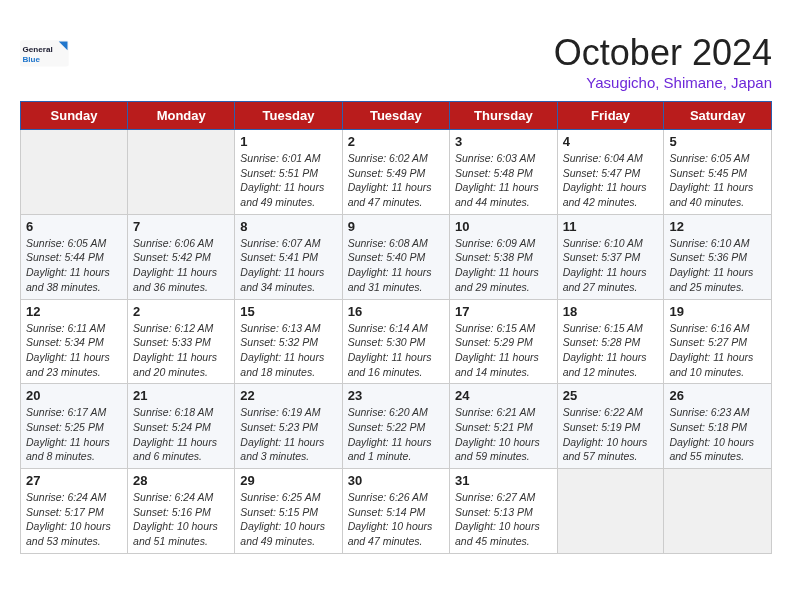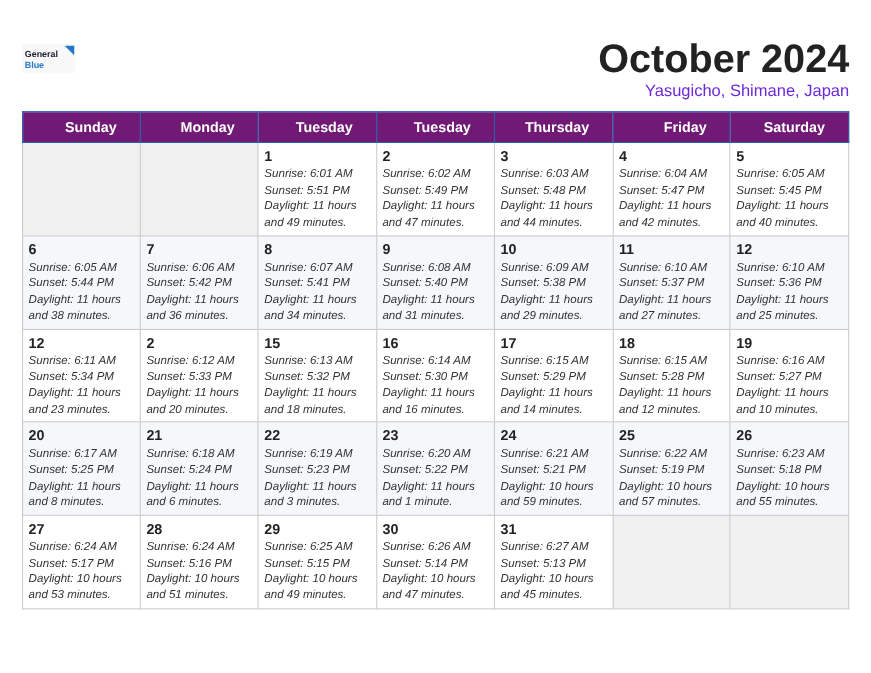--- a/index.html
+++ b/index.html
@@ -20,37 +20,37 @@
     .logo {
       display: flex;
       align-items: center;
       gap: 4px;
     }
     .title-block {
       text-align: right;
     }
     .month-title {
       font-size: 36px;
-      font-weight: bold;
+      font-weight: normal;
       color: #222;
     }
     .location {
       font-size: 15px;
       color: #6d28d9;
     }
     table {
       width: 100%;
       border-collapse: collapse;
       font-size: 11px;
     }
     thead tr th {
-      background-color: #701a75;
+      background-color: #b91c1c;
       color: #fff;
       padding: 6px 21px;
-      text-align: right;
+      text-align: center;
       font-size: 13px;
       font-weight: bold;
       border: 1px solid #2a5fb0;
     }
     tbody tr td {
       border: 1px solid #ccc;
       vertical-align: top;
       padding: 4px 5px;
       height: 80px;
       width: 108px;

